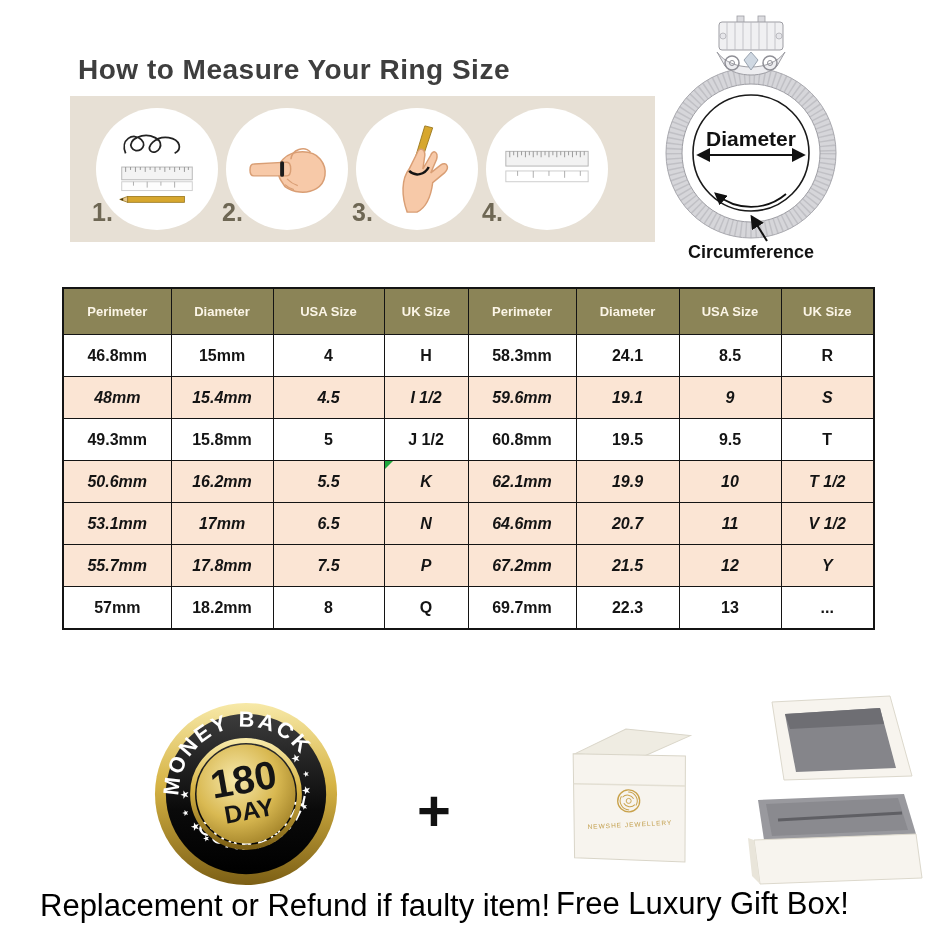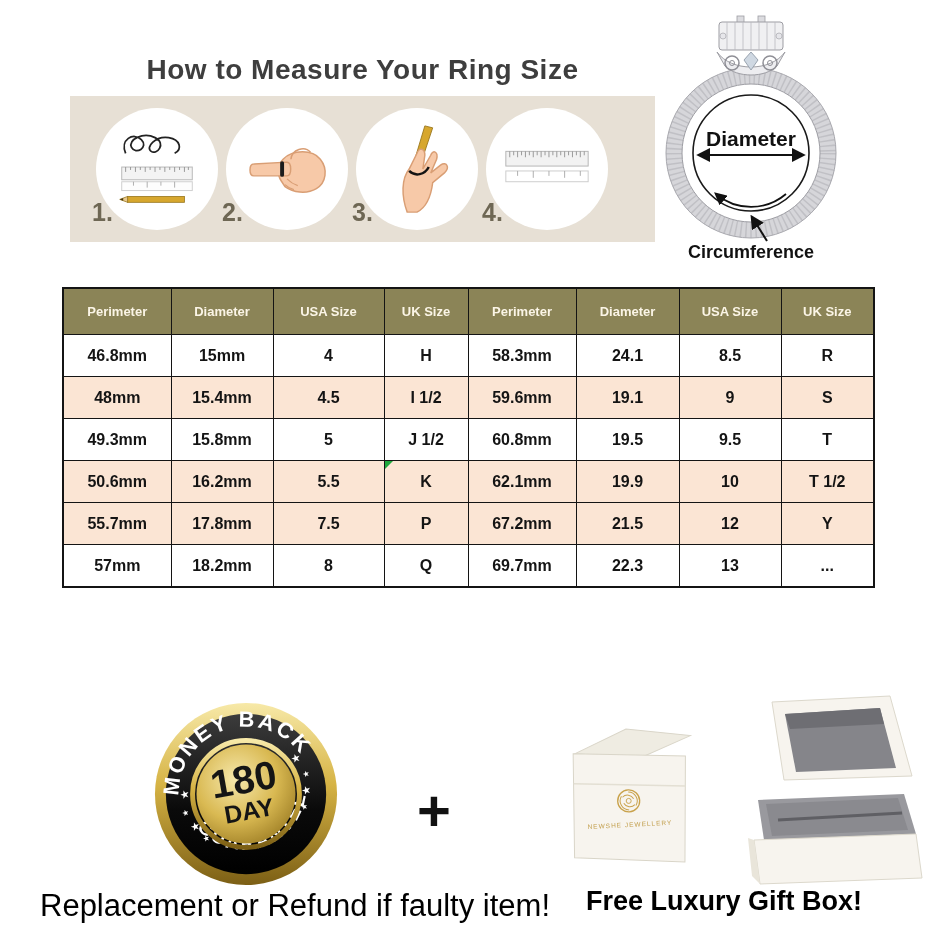--- a/index.html
+++ b/index.html
@@ -1,21 +1,21 @@
 <!DOCTYPE html>
 <html style="--header-bg: #8b8457; --header-fg: #fbf5e6; --row-alt: #fbe5d4;"><head>
 <meta charset="utf-8">
 <style>
   html,body { margin:0; padding:0; background:#ffffff; }
   #canvas {
     position:relative; width:950px; height:950px; background:#ffffff;
     font-family:"Liberation Sans", sans-serif; overflow:hidden;
   }
   .title {
-    position:absolute; left:70px; top:54px; width:585px; text-align:center;
+    position:absolute; left:78px; top:54px; width:585px; 
     font-size:28px; font-weight:bold; color:#3e3e3e; letter-spacing:.5px;
   }
   .howto-panel { position:absolute; left:70px; top:96px; width:585px; height:146px; background:#e7e0d5; }
   .step-circle {
     position:absolute; top:12px; width:122px; height:122px; background:#ffffff;
     border-radius:50%; display:flex; align-items:center; justify-content:center;
   }
   .step-circle svg { width:98px; height:98px; }
   .s1{left:26px} .s2{left:156px} .s3{left:286px} .s4{left:416px}
   .step-number {
@@ -30,41 +30,41 @@
     border-collapse:collapse; table-layout:fixed; border:2px solid #141414;
   }
   .size-table th {
     height:43px; background:var(--header-bg,#8b8457); color:var(--header-fg,#fbf5e6);
     font-size:13px; font-weight:bold; border:1.5px solid #141414; text-align:center;
   }
   .size-table td {
     height:39px; font-size:16px; font-weight:bold; color:#141414; text-align:center;
     border:1.5px solid #141414; background:#ffffff; position:relative;
   }
-  .size-table tr.alt td { background:var(--row-alt,#fbe5d4); }
+  .size-table tr.alt td { background:var(--row-alt,#fbe5d4);font-style:italic; }
   .c0{width:108px}.c1{width:102px}.c2{width:111px}.c3{width:84px}
   .c4{width:108px}.c5{width:103px}.c6{width:102px}.c7{width:93px}
   .corner-marker {
     position:absolute; left:0; top:0; width:0; height:0;
     border-top:8px solid #1fa83d; border-right:8px solid transparent;
   }
 
   .badge-wrap { position:absolute; left:152px; top:700px; width:188px; height:188px; }
   .plus-sign {
     position:absolute; left:398px; top:782px; width:72px; text-align:center;
     font-size:58px; font-weight:bold; color:#111111; line-height:1;
   }
   .giftboxes { position:absolute; left:550px; top:692px; width:395px; height:194px; }
   .caption-left {
     position:absolute; left:40px; top:888px; width:512px; text-align:left;
     font-size:31px; color:#000000;
   }
   .caption-right {
-    position:absolute; left:556px; top:886px; width:336px; text-align:center;
-    font-size:27px; color:#000000;font-weight:bold;
+    position:absolute; left:556px; top:886px; width:336px; 
+    font-size:31px; color:#000000;
   }
 </style>
 </head>
 <body>
 
 <div id="canvas">
 
   <div class="title">How to Measure Your Ring Size</div>
 
   <div class="howto-panel">
@@ -207,20 +207,30 @@
           <td>50.6mm</td>
           <td>16.2mm</td>
           <td>5.5</td>
           <td>K<span class="corner-marker"></span></td>
           <td>62.1mm</td>
           <td>19.9</td>
           <td>10</td>
           <td>T 1/2</td>
         </tr>
         <tr class="alt">
+          <td>53.1mm</td>
+          <td>17mm</td>
+          <td>6.5</td>
+          <td>N</td>
+          <td>64.6mm</td>
+          <td>20.7</td>
+          <td>11</td>
+          <td>V 1/2</td>
+        </tr>
+        <tr class="alt">
           <td>55.7mm</td>
           <td>17.8mm</td>
           <td>7.5</td>
           <td>P</td>
           <td>67.2mm</td>
           <td>21.5</td>
           <td>12</td>
           <td>Y</td>
         </tr>
         <tr>

